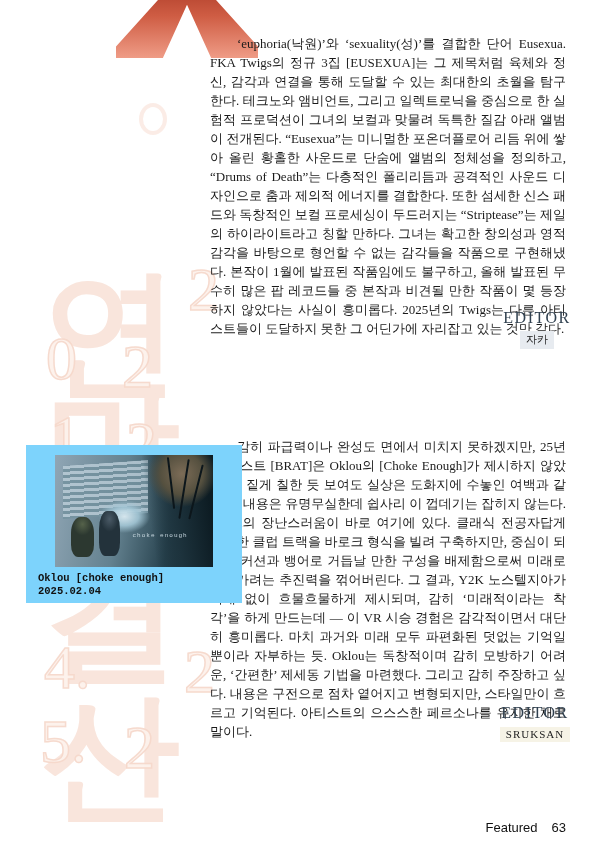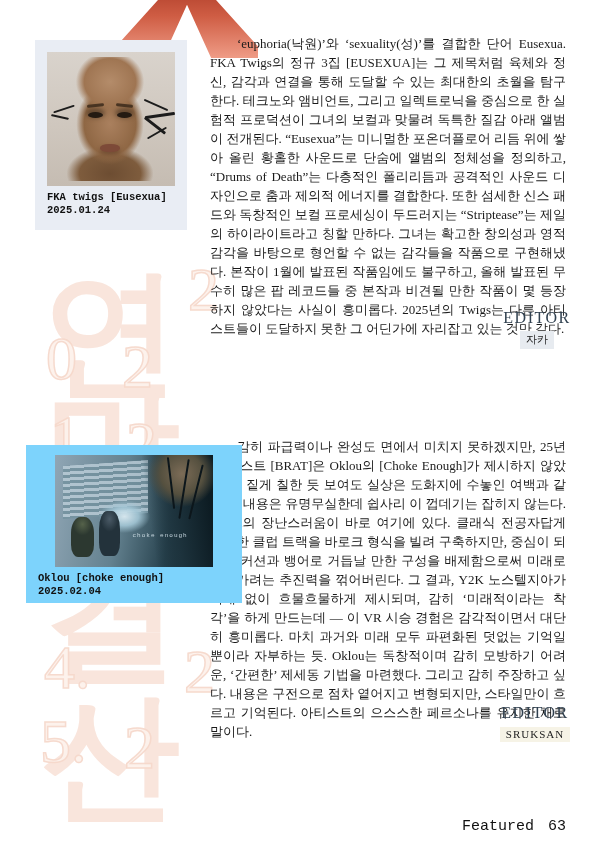--- a/index.html
+++ b/index.html
@@ -87,21 +87,21 @@
   .editor{position:absolute;z-index:1;text-align:center;}
   .editor-1{left:482px;top:309px;width:110px;}
   .editor-2{left:475px;top:704px;width:120px;}
   .editor-label{font-size:16px;letter-spacing:1.5px;color:#30404f;margin-bottom:2px;}
   .editor-name{display:inline-block;font-size:11px;color:#222;padding:1px 6px 2px;}
   .editor-1 .editor-name{background:#e7ebf0;}
   .editor-2 .editor-name{background:#f6f3e6;letter-spacing:1px;text-align:center;}
 
   
   .footer{position:absolute;right:34px;bottom:13px;z-index:1;
-    font-family:Liberation Mono, monospace;font-size:15px;color:#111;}
+    font-family:Liberation Sans, sans-serif;font-size:13px;color:#111;}
   .footer .num{margin-left:14px;}
 </style>
 </head>
 <body>
 
 <div class="page">
 
   <div class="decor">
     <div class="decor-top-shape"></div>
     <div class="decor-ring"></div>
@@ -113,40 +113,20 @@
     <span class="decor-num dn-b">0</span>
     <span class="decor-num dn-c">2</span>
     <span class="decor-num dn-d">1</span>
     <span class="decor-num dn-e">2</span>
     <span class="decor-num dn-f">4.</span>
     <span class="decor-num dn-g">2</span>
     <span class="decor-num dn-h">5.</span>
     <span class="decor-num dn-i">2</span>
   </div>
 
-  <div class="card card-fka">
-    <div class="cover cover-fka">
-      <div class="fk-head"></div>
-      <div class="fk-brow l"></div>
-      <div class="fk-brow r"></div>
-      <div class="fk-eye l"></div>
-      <div class="fk-eye r"></div>
-      <div class="fk-lips"></div>
-      <div class="fk-spike sp1"></div>
-      <div class="fk-spike sp2"></div>
-      <div class="fk-spike sp3"></div>
-      <div class="fk-spike sp4"></div>
-      <div class="fk-spike sp5"></div>
-      <div class="fk-spike sp6"></div>
-    </div>
-    <div class="caption">
-      <div>FKA twigs [Eusexua]</div>
-      <div>2025.01.24</div>
-    </div>
-  </div>
 
   <div class="card card-oklou">
     <div class="cover cover-oklou">
       <div class="ok-window"></div>
       <div class="ok-glow"></div>
       <div class="ok-fig f1"></div>
       <div class="ok-fig f2"></div>
       <div class="ok-girl"></div>
       <div class="ok-hair h1"></div>
       <div class="ok-hair h2"></div>

